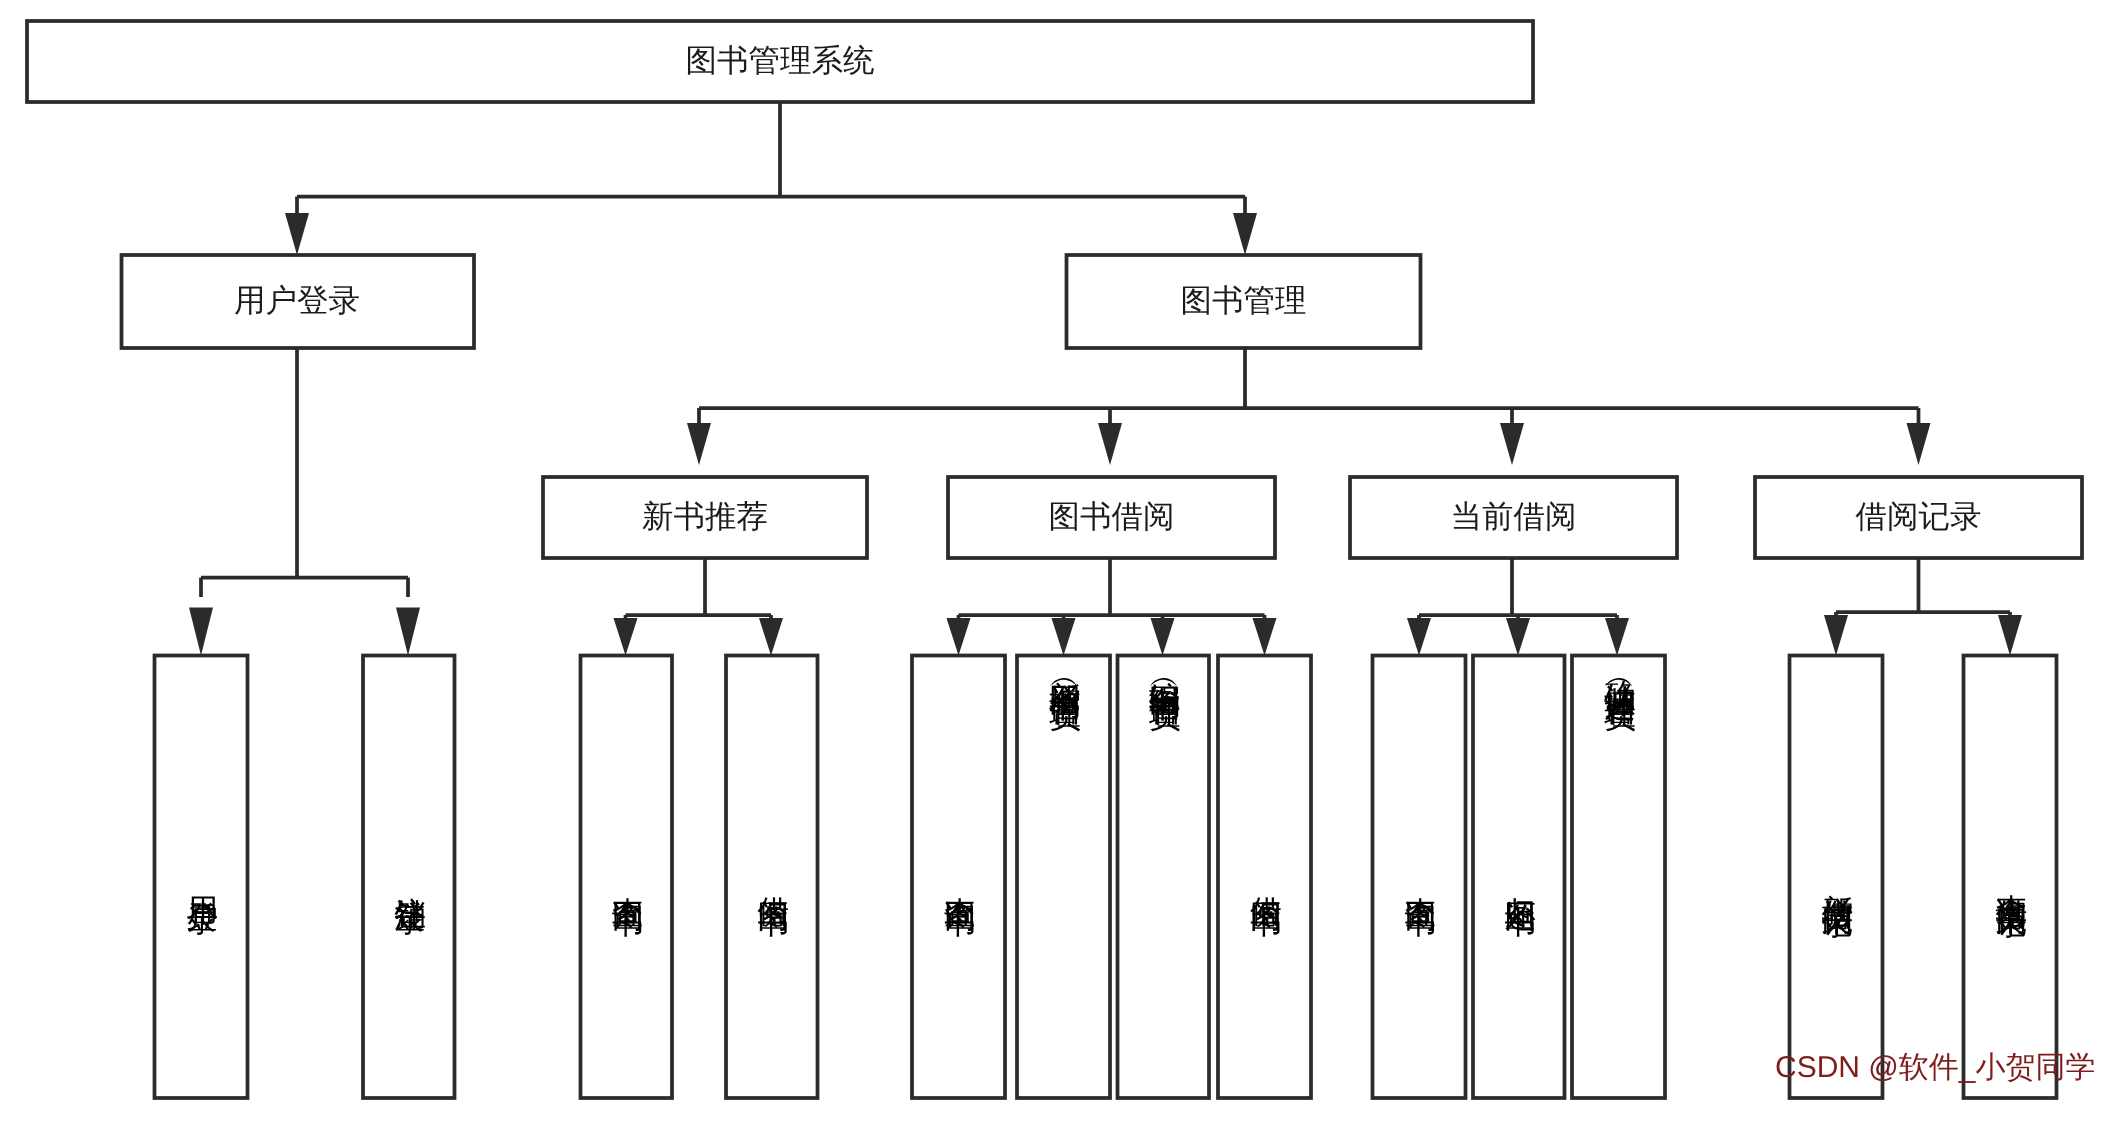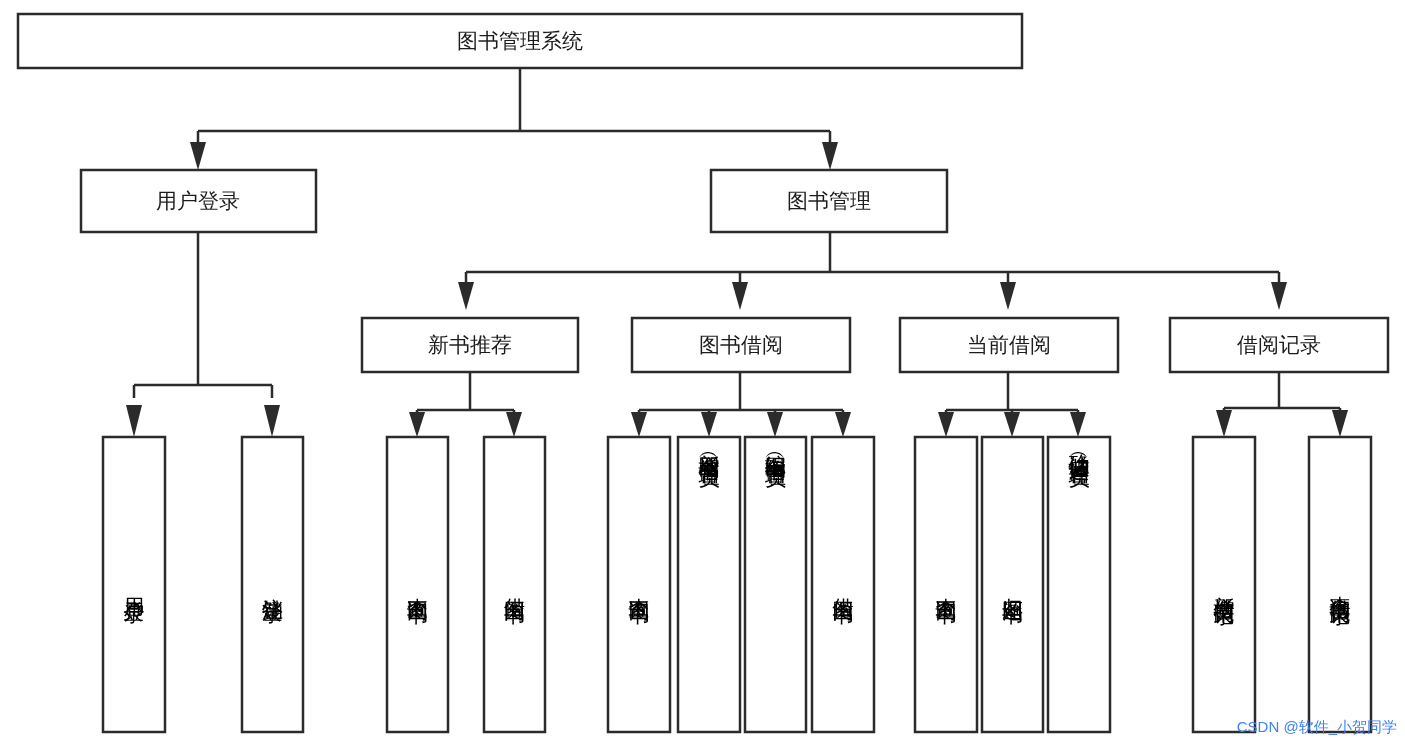--- a/index.html
+++ b/index.html
@@ -54,24 +54,24 @@
     font-size: 21px;
     fill: #1c1c1c;
     writing-mode: vertical-rl;
     text-orientation: upright;
     text-anchor: middle;
     letter-spacing: 2px;
   }
   .watermark-text {
     position: absolute;
     right: 8px;
-    bottom: 10px;
-    font-family: "Liberation Sans", "DejaVu Sans", sans-serif;
-    font-size: 15px;
-    color: #3b82f6;
+    bottom: 22px;
+    font-family: "Liberation Sans", "DejaVu Sans", sans-serif;
+    font-size: 20px;
+    color: #7f1d1d;
     white-space: nowrap;
     user-select: none;
   }
 </style>
 </head>
 <body>
 
 <div id="diagram-root">
 
   <svg id="flow-svg" viewBox="0 0 1405 747">

